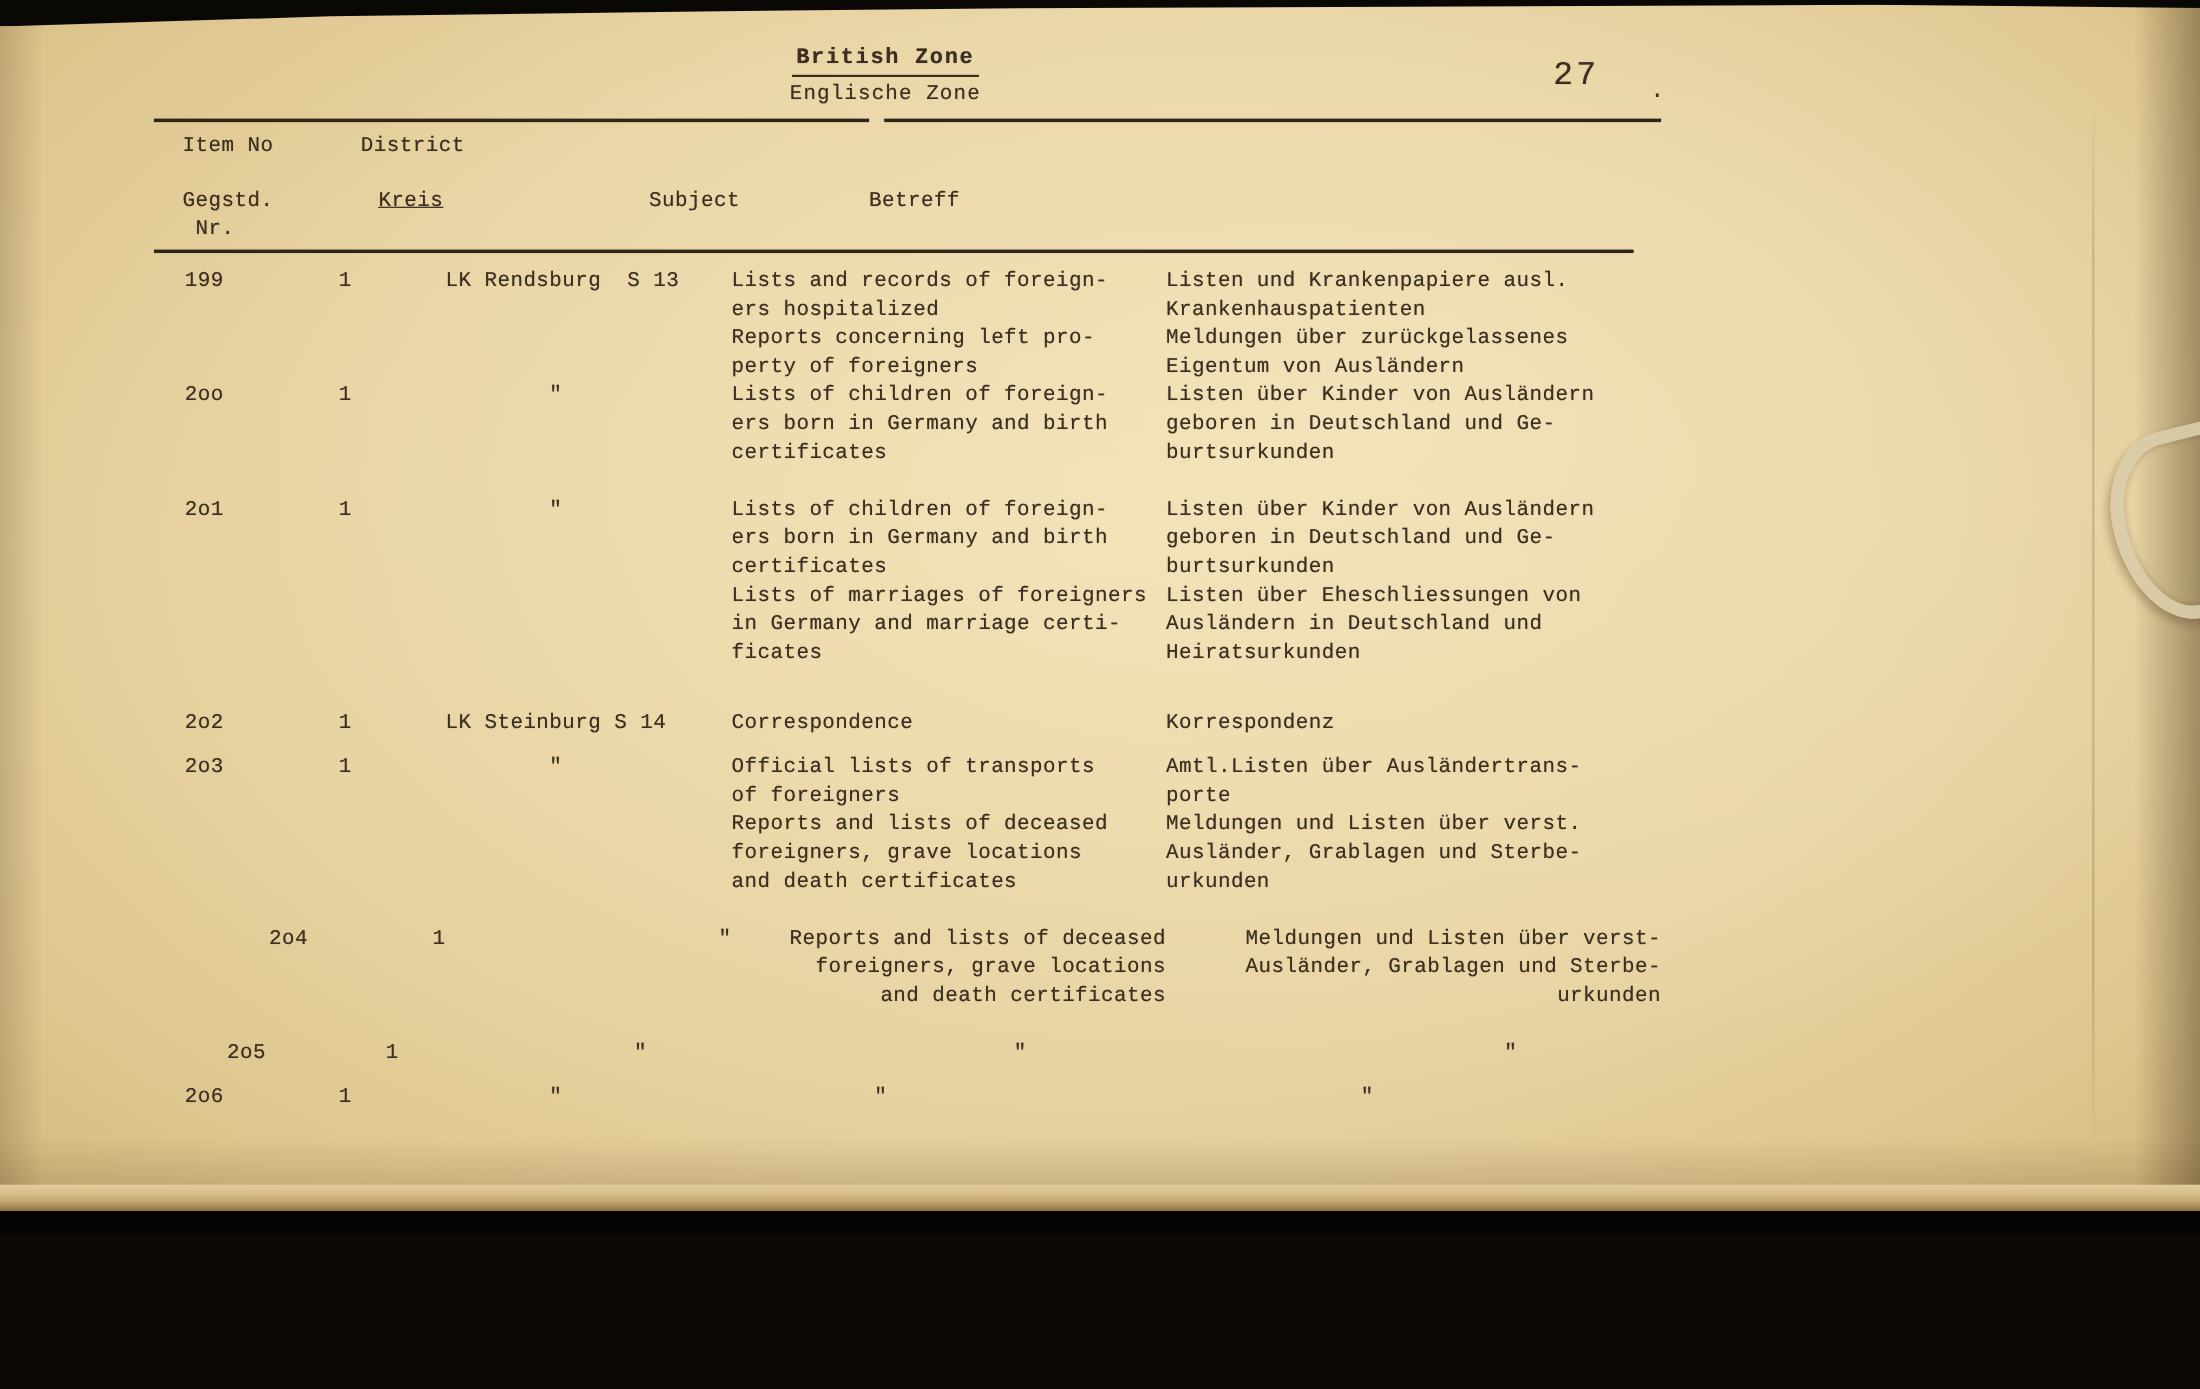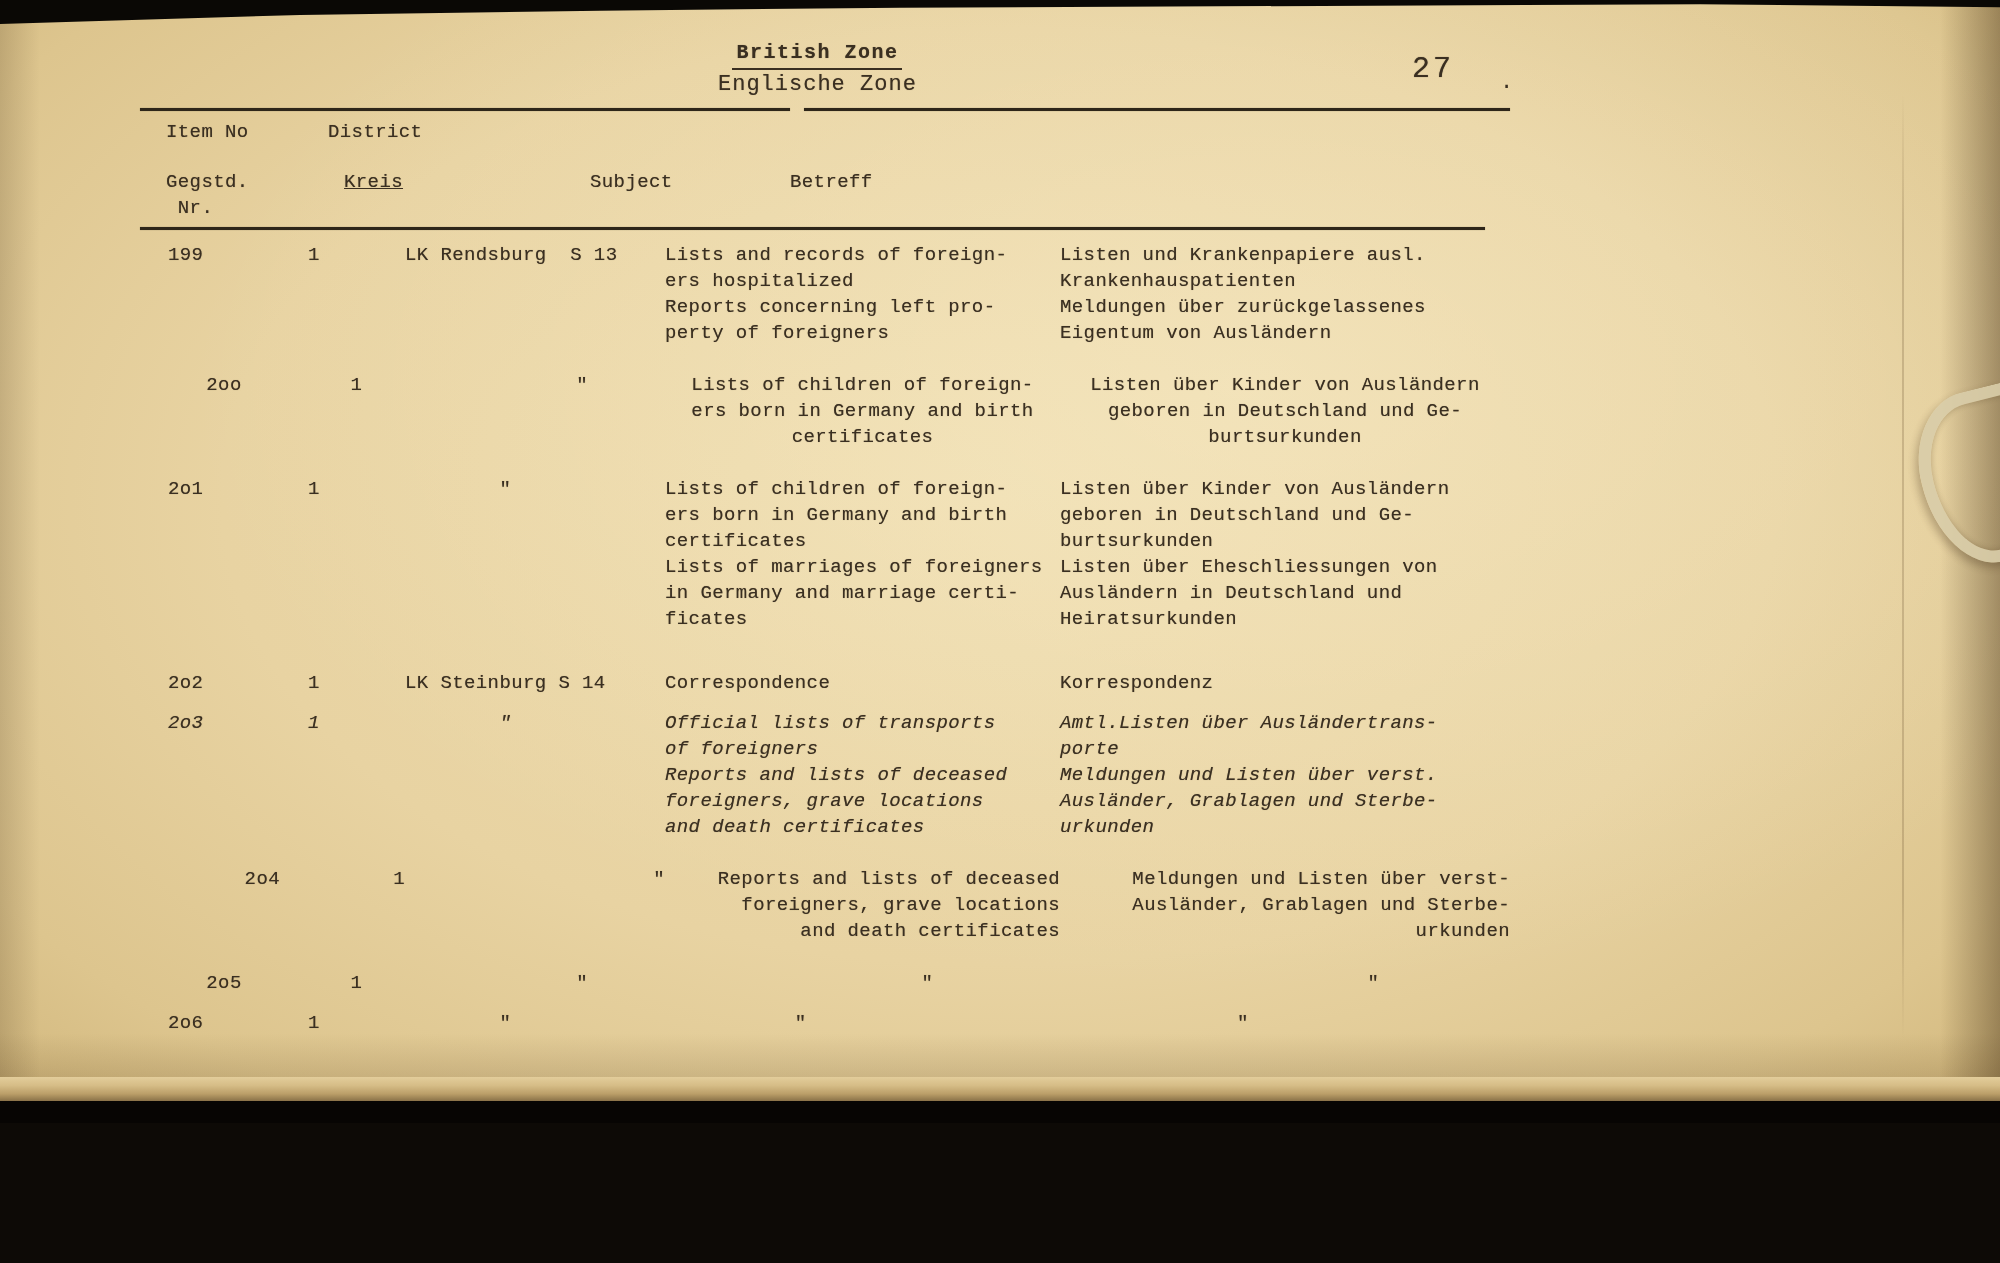--- a/index.html
+++ b/index.html
@@ -25,21 +25,21 @@
         border:12px solid #d9cda9;border-right:none;border-radius:70% 0 0 70% / 55% 0 0 65%;
         box-shadow:inset 0 0 6px rgba(90,70,40,.4), -4px 4px 8px rgba(70,50,25,.35);
         transform:rotate(-14deg);background:transparent;}
   
   .tw{white-space:pre-wrap;font-size:19px;line-height:26px;letter-spacing:.4px;
       text-shadow:0 0 .7px rgba(52,41,28,.55);}
   
   .title-block{position:absolute;left:718px;top:36px;text-align:center;z-index:2;}
   .title-en{font-size:20px;letter-spacing:1.5px;font-weight:bold;border-bottom:2px solid #3a2f21;
             padding:0 4px 2px 4px;display:inline-block;text-shadow:0 0 .8px rgba(52,41,28,.6);}
-  .title-de{font-size:22px;letter-spacing:1px;margin-top:2px;text-shadow:0 0 .7px rgba(52,41,28,.5);}
+  .title-de{font-size:19px;letter-spacing:1px;margin-top:2px;text-shadow:0 0 .7px rgba(52,41,28,.5);}
   .page-num{position:absolute;left:1412px;top:52px;font-size:30px;letter-spacing:3px;z-index:2;
             text-shadow:0 0 1px rgba(40,30,18,.6);}
   .stray-dot{position:absolute;left:1500px;top:66px;font-size:22px;z-index:2;}
   
   .table-area{position:absolute;left:140px;top:104px;width:1370px;z-index:2;}
   .rule-row{display:flex;gap:14px;}
   .rule{height:3px;background:#2e2619;box-shadow:0 0 1px rgba(46,38,25,.6);}
   .seg1{width:650px;}
   .seg2{flex:1;}
   .rule.full{margin-top:6px;width:1345px;}
@@ -48,24 +48,24 @@
   .h-top{min-height:50px;}
   .hc1{padding-left:26px;}
   .hc3 .h-top{padding-left:48px;}
   .hc3 .h-bot{padding-left:64px;text-decoration:underline;}
   .hc4 .h-bot{padding-left:185px;}
   .hc5 .h-bot{padding-left:125px;}
   .trow{align-items:start;}
   .c-item{padding-left:28px;}
   .c-folder{padding-left:28px;}
   .r0{margin-top:12px;}
-  .r1{margin-top:26px;text-align:center;}
+  .r1{}
   .r2{margin-top:26px;}
   .r3{margin-top:38px;}
-  .r4{margin-top:14px;font-style:italic;}
+  .r4{margin-top:14px;}
   .r5{margin-top:26px;text-align:right;}
   .r6{margin-top:26px;text-align:center;}
   .r7{margin-top:14px;}
 </style>
 </head>
 <body>
 
 <div class="scene">
   <div class="paper">
 

